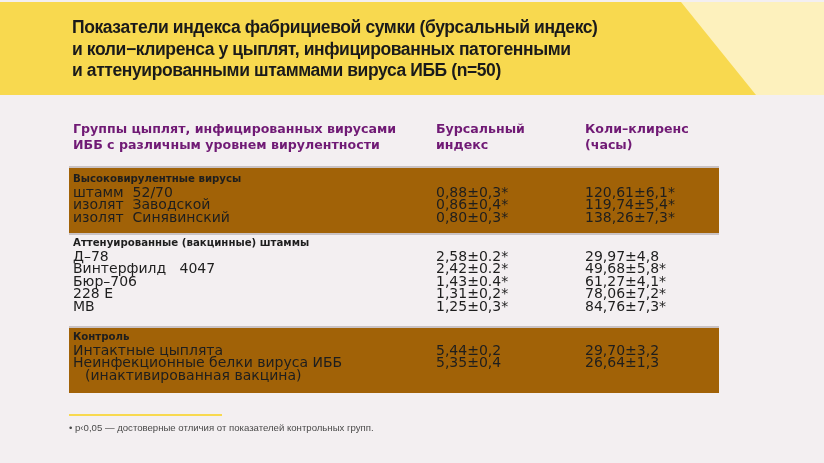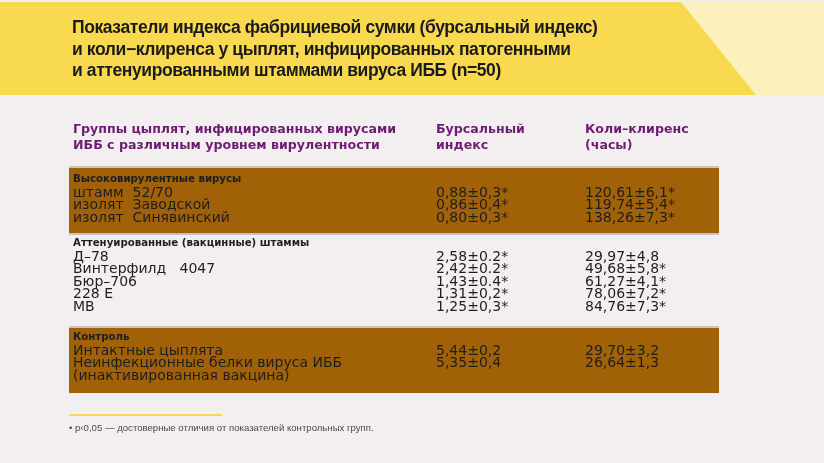--- a/index.html
+++ b/index.html
@@ -212,21 +212,21 @@
   <div class="row" style="top:15.5px;">
     <span class="name">Интактные цыплята</span>
     <span class="v1">5,44±0,2</span>
     <span class="v2">29,70±3,2</span>
   </div>
   <div class="row" style="top:28px;">
     <span class="name">Неинфекционные белки вируса ИББ</span>
     <span class="v1">5,35±0,4</span>
     <span class="v2">26,64±1,3</span>
   </div>
-  <div class="row" style="top:40.5px;">
+  <div class="row" style="top:40.5px;margin-left:12px;">
     <span class="name">(инактивированная вакцина)</span>
     <span class="v1"></span>
     <span class="v2"></span>
   </div>
 </div>
 
 <div class="footnote-rule"></div>
 <div class="footnote">• р‹0,05 — достоверные отличия от показателей контрольных групп.</div>
 
 </body></html>

